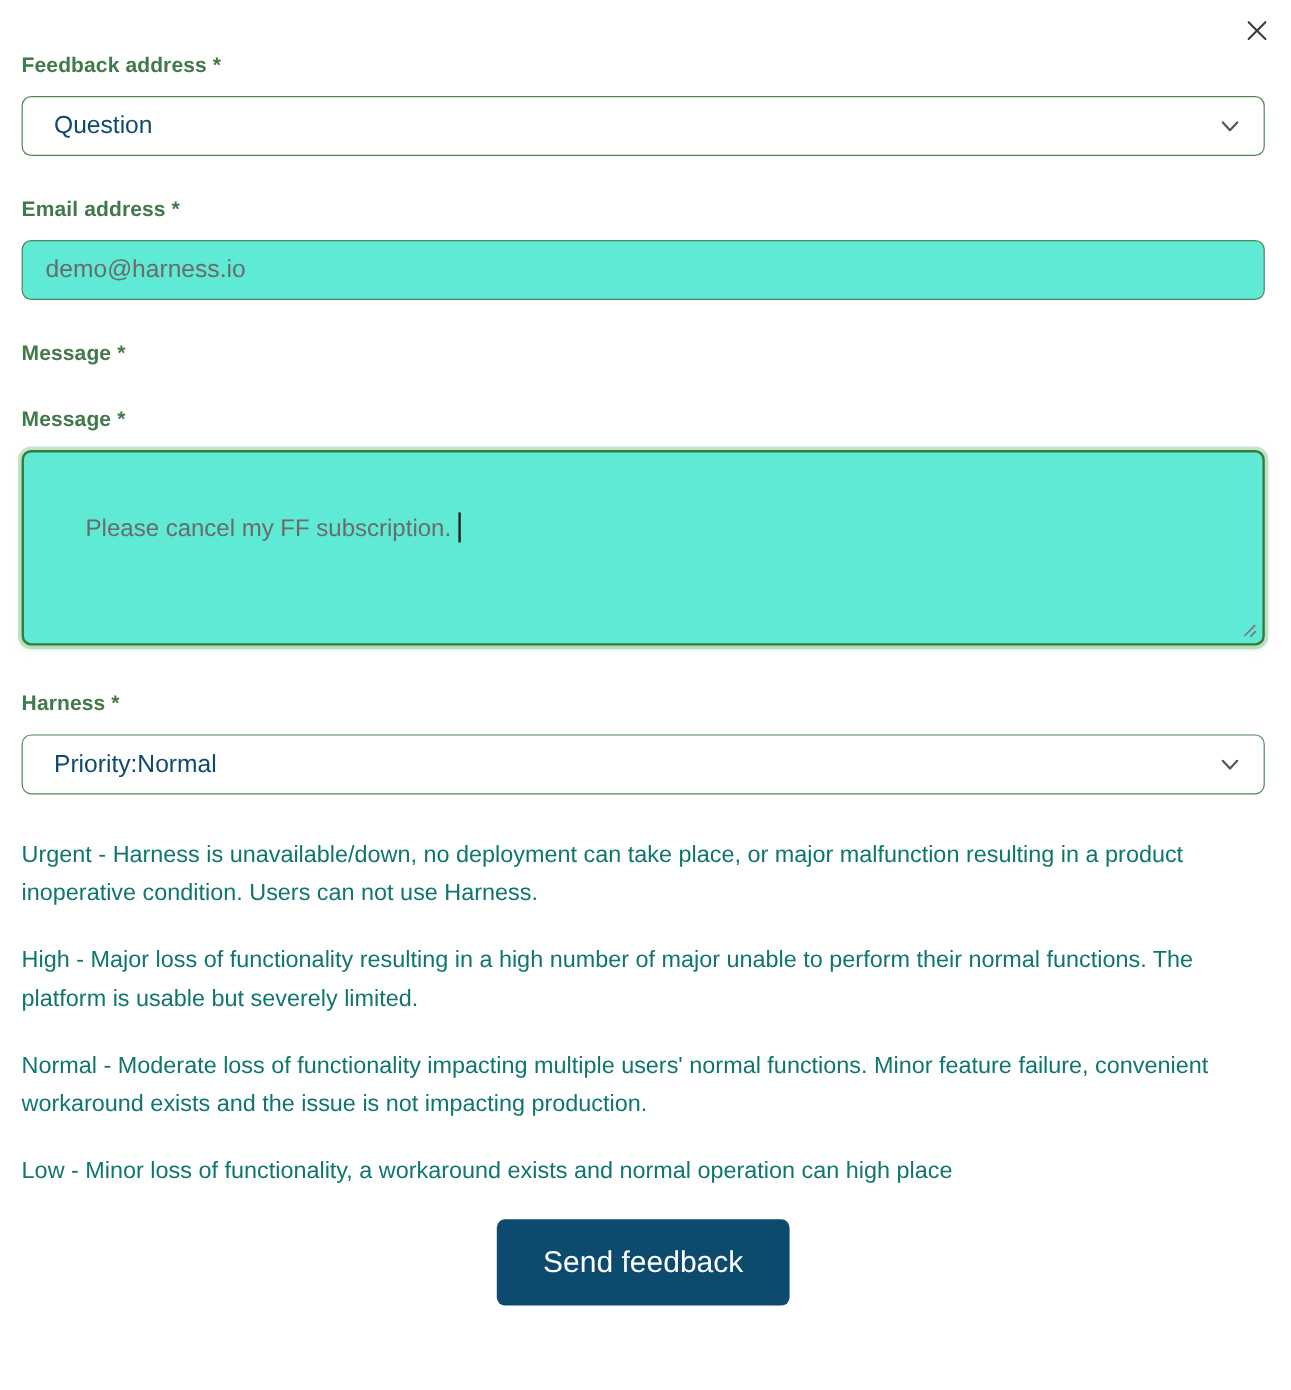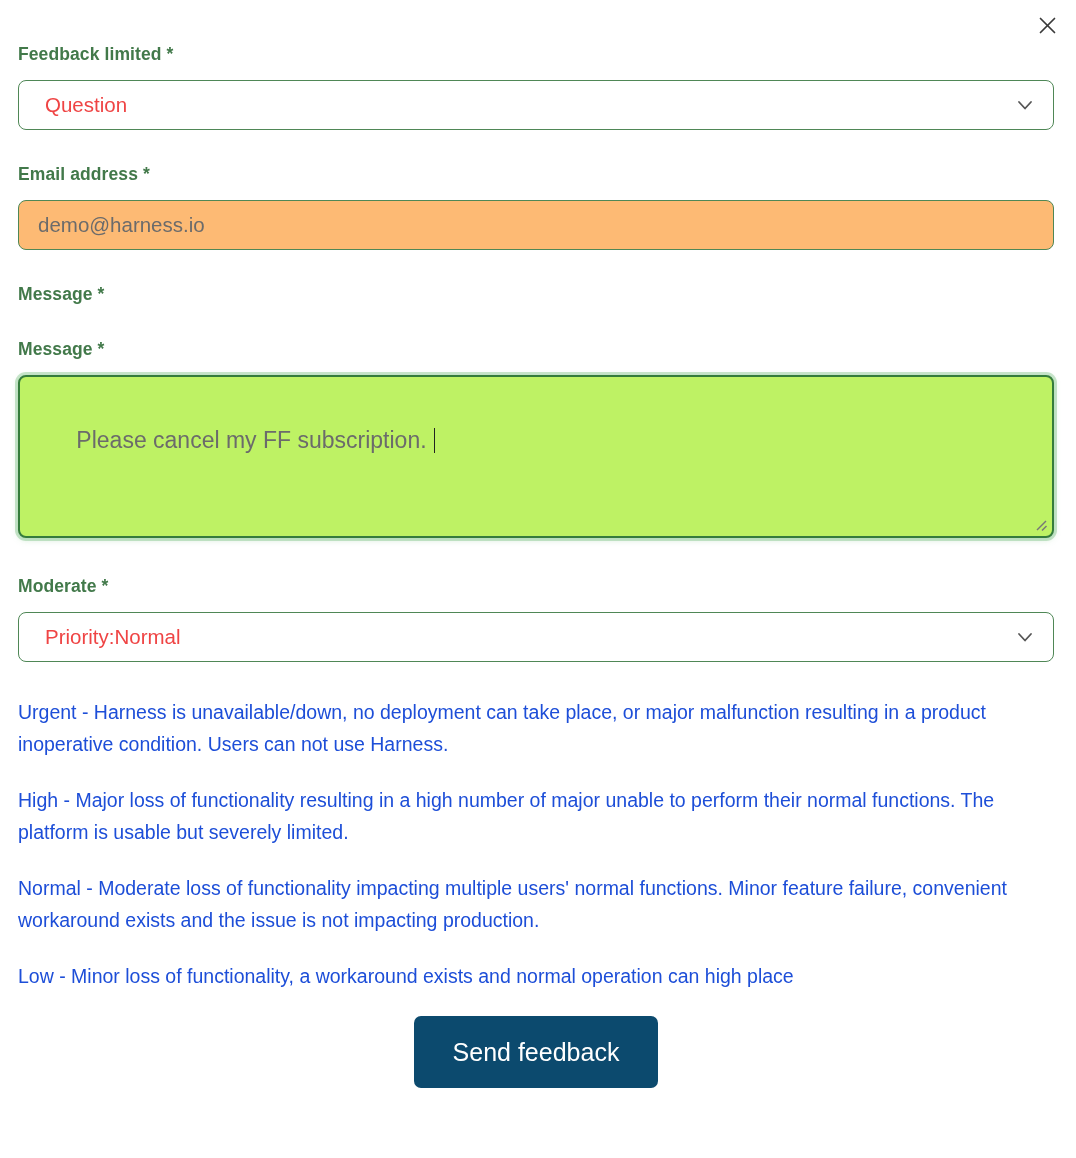--- a/index.html
+++ b/index.html
@@ -44,47 +44,47 @@
     border-radius: 8px;
     background: #ffffff;
     display: flex;
     align-items: center;
     padding: 0 18px 0 26px;
     cursor: pointer;
   }
   .select-value {
     flex: 1;
     font-size: 20.5px;
-    color: #ef4444;
+    color: #0c4a6e;
     white-space: nowrap;
     overflow: hidden;
   }
   .chevron { flex: 0 0 auto; }
   .textfield {
     width: 1036px;
     height: 50px;
     border: 1px solid #4f8756;
     border-radius: 8px;
-    background: #fdba74;
+    background: #5eead4;
     padding: 0 18px 0 19px;
     font-family: "Liberation Sans", "DejaVu Sans", sans-serif;
     font-size: 20.5px;
     color: #6b6b6b;
     outline: none;
     display: block;
   }
   .textarea {
     position: relative;
     width: 1036px;
     height: 163px;
     border: 2px solid #357c3c;
     border-radius: 8px;
-    background: #bef264;
+    background: #5eead4;
     padding: 24px 18px 12px 18px;
-    font-size: 23px;
+    font-size: 20px;
     color: #6b6b6b;
     line-height: 26px;
     white-space: pre-wrap;
     box-shadow: 0 0 0 3px rgba(132, 197, 139, 0.45), 0 2px 6px rgba(132, 197, 139, 0.35);
     margin-bottom: 38px;
     cursor: text;
     overflow: hidden;
   }
   .caret {
     display: inline-block;
@@ -97,21 +97,21 @@
   .resize-handle {
     position: absolute;
     right: 4px;
     bottom: 4px;
     cursor: nwse-resize;
   }
   .descriptions { margin-top: 30px; }
   .descriptions p {
     font-size: 19.5px;
     line-height: 32px;
-    color: #1d4ed8;
+    color: #0f766e;
     margin: 0 0 24px 0;
     max-width: 1030px;
   }
   .btn-row {
     text-align: center;
     margin-top: 22px;
   }
   .send-btn {
     display: inline-block;
     background: #0c4a6e;
@@ -131,21 +131,21 @@
 <div class="dialog">
 
   <button class="close-btn">
     <svg width="17" height="17" viewBox="0 0 17 17">
       <line x1="1.5" y1="1.5" x2="15.5" y2="15.5" stroke="#3a3a3a" stroke-width="1.7" stroke-linecap="round"></line>
       <line x1="15.5" y1="1.5" x2="1.5" y2="15.5" stroke="#3a3a3a" stroke-width="1.7" stroke-linecap="round"></line>
     </svg>
   </button>
 
   <div class="field-group">
-    <span class="field-label"><span>Feedback limited</span> <span>*</span></span>
+    <span class="field-label"><span>Feedback address</span> <span>*</span></span>
     <div class="selectbox">
       <span class="select-value">Question</span>
       <svg class="chevron" width="20" height="20" viewBox="0 0 20 20">
         <polyline points="4,7 10,13.5 16,7" fill="none" stroke="#555555" stroke-width="1.8" stroke-linecap="round" stroke-linejoin="round"></polyline>
       </svg>
     </div>
   </div>
 
   <div class="field-group">
     <span class="field-label"><span>Email address</span> <span>*</span></span>
@@ -161,21 +161,21 @@
     <div class="textarea">
       <span>Please cancel my FF subscription. </span><span class="caret"></span>
       <svg class="resize-handle" width="14" height="14" viewBox="0 0 14 14">
         <line x1="3" y1="12" x2="12" y2="3" stroke="#777777" stroke-width="1.4"></line>
         <line x1="8" y1="12.5" x2="12.5" y2="8" stroke="#777777" stroke-width="1.4"></line>
       </svg>
     </div>
   </div>
 
   <div class="field-group">
-    <span class="field-label"><span>Moderate</span> <span>*</span></span>
+    <span class="field-label"><span>Harness</span> <span>*</span></span>
     <div class="selectbox">
       <span class="select-value">Priority:Normal</span>
       <svg class="chevron" width="20" height="20" viewBox="0 0 20 20">
         <polyline points="4,7 10,13.5 16,7" fill="none" stroke="#555555" stroke-width="1.8" stroke-linecap="round" stroke-linejoin="round"></polyline>
       </svg>
     </div>
   </div>
 
   <div class="descriptions">
     <p>Urgent - Harness is unavailable/down, no deployment can take place, or major malfunction resulting in a product inoperative condition. Users can not use Harness.</p>

